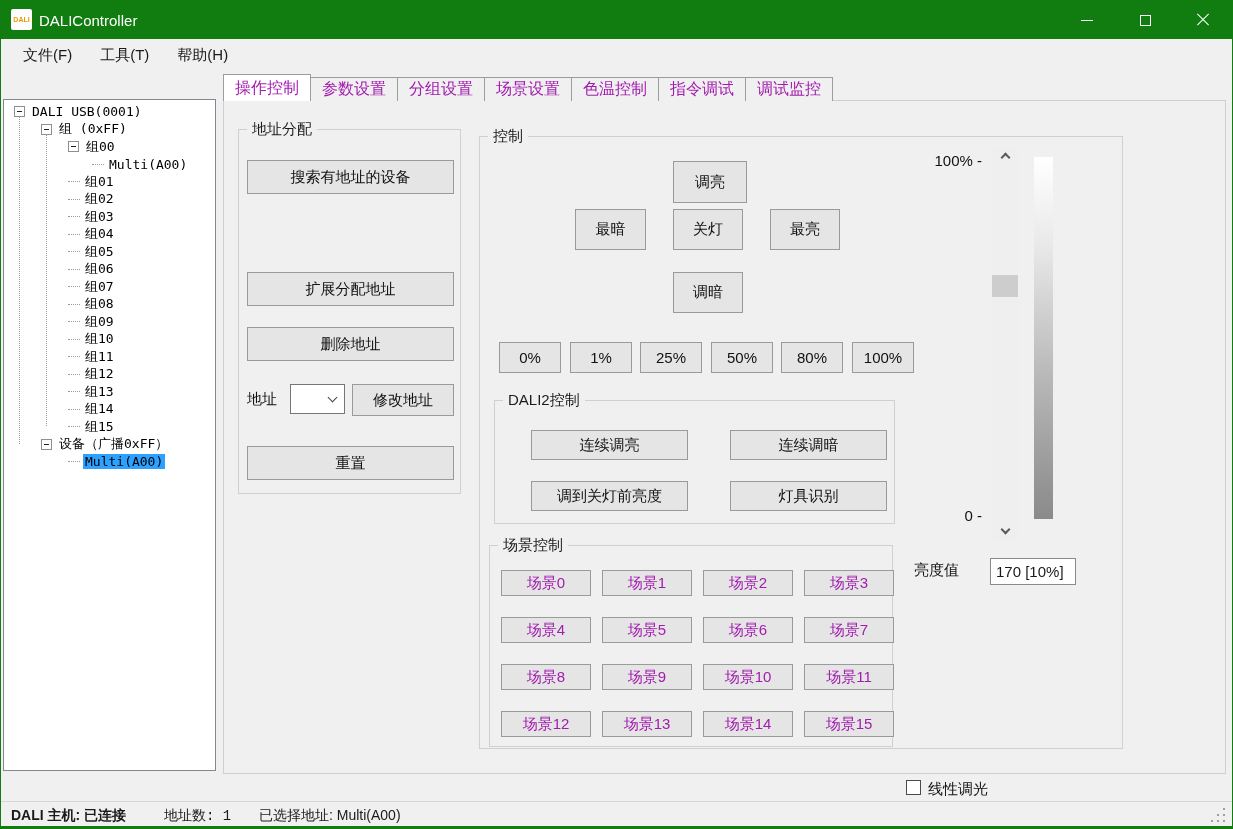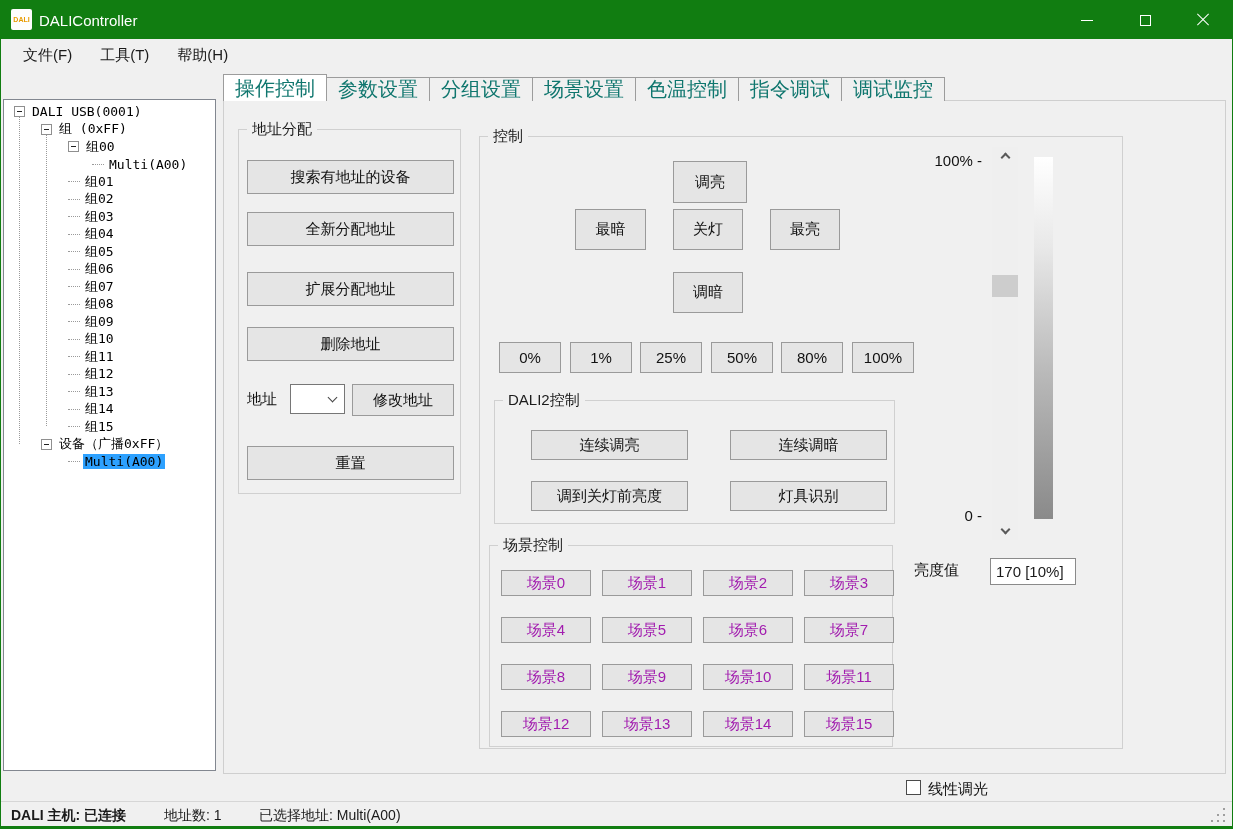--- a/index.html
+++ b/index.html
@@ -35,21 +35,21 @@
   .texp { flex:none; width:11px; height:11px; border:1px solid #8f8f8f; background:#fff; position:relative; margin-right:5px; }
   .texp::after { content:""; position:absolute; left:2px; right:2px; top:4px; height:1px; background:#222; }
   .tstub { flex:none; width:12px; border-top:1px dotted #9a9a9a; margin-right:3px; }
   .pl0 { padding-left:10px; } .pl1 { padding-left:37px; } .pl2 { padding-left:64px; } .pl3 { padding-left:88px; }
   .tlbl { padding:0 2px; }
   .tlbl.sel { background:#2da1ff; color:#000; }
   .vguide { position:absolute; width:0; border-left:1px dotted #9a9a9a; }
 
   
   .tabstrip { position:absolute; left:222px; top:73px; height:27px; display:flex; align-items:flex-end; z-index:3; }
-  .tab { height:24px; padding:0 11px; border:1px solid #9c9c9c; border-bottom:none; background:#f0f0f0; display:flex; align-items:center; font-size:20px; color:#0f766e; margin-right:-1px; }
+  .tab { height:24px; padding:0 11px; border:1px solid #9c9c9c; border-bottom:none; background:#f0f0f0; display:flex; align-items:center; font-size:16px; color:#a21caf; margin-right:-1px; }
   .tab.active { height:27px; background:#fff; position:relative; z-index:4; }
   .tabpage { position:absolute; left:222px; top:99px; width:1003px; height:674px; background:#f0f0f0; border:1px solid #cfcfcf; }
 
   
   .group { position:absolute; border:1px solid #d0d0d0; }
   .glabel { position:absolute; top:-10px; left:8px; background:#f0f0f0; padding:0 5px; font-size:15px; color:#1c1c1c; white-space:nowrap; }
 
   
   .btn { position:absolute; background:#e5e5e5; border:1px solid #9a9a9a; display:flex; align-items:center; justify-content:center; font-size:15px; color:#111; cursor:default; white-space:nowrap; }
   .combo { position:absolute; background:#fff; border:1px solid #767676; display:flex; align-items:center; justify-content:flex-end; padding-right:8px; }
@@ -202,21 +202,20 @@
     <div class="tab">场景设置</div>
     <div class="tab">色温控制</div>
     <div class="tab">指令调试</div>
     <div class="tab">调试监控</div>
   </div>
   <div class="tabpage"></div>
 
   <div class="group" style="left:237px; top:128px; width:223px; height:365px;">
     <div class="glabel">地址分配</div>
     <div class="btn" style="left:8px; top:30px; width:207px; height:34px;">搜索有地址的设备</div>
-    <div class="btn" style="left:8px; top:82px; width:207px; height:34px;">全新分配地址</div>
     <div class="btn" style="left:8px; top:142px; width:207px; height:34px;">扩展分配地址</div>
     <div class="btn" style="left:8px; top:197px; width:207px; height:34px;">删除地址</div>
     <div class="label" style="left:8px; top:260px;">地址</div>
     <div class="combo" style="left:51px; top:254px; width:55px; height:30px;">
       <span></span>
       <div class="chev-down"></div>
     </div>
     <div class="btn" style="left:113px; top:254px; width:102px; height:32px;">修改地址</div>
     <div class="btn" style="left:8px; top:316px; width:207px; height:34px;">重置</div>
   </div>
@@ -283,21 +282,21 @@
     <div class="valuebox" style="left:510px; top:421px; width:86px; height:27px;">
         <span>170 [10%]</span>
       </div>
   </div>
 
   <div class="checkbox" style="left:905px; top:779px;"></div>
   <div class="label" style="left:927px; top:779px;">线性调光</div>
 
   <div class="statusbar">
     <span style="left:10px;font-weight:bold;">DALI 主机: 已连接</span>
-    <span style="left:163px;">地址数: 1</span>
+    <span style="left:163px;font-family:Liberation Mono, monospace;">地址数: 1</span>
     <span style="left:258px;">已选择地址: Multi(A00)</span>
     <div>
       <div class="grip-dot" style="left:1210px; top:18px;"></div>
       <div class="grip-dot" style="left:1216px; top:18px;"></div>
       <div class="grip-dot" style="left:1222px; top:18px;"></div>
       <div class="grip-dot" style="left:1216px; top:12px;"></div>
       <div class="grip-dot" style="left:1222px; top:12px;"></div>
       <div class="grip-dot" style="left:1222px; top:6px;"></div>
     </div>
   </div>

